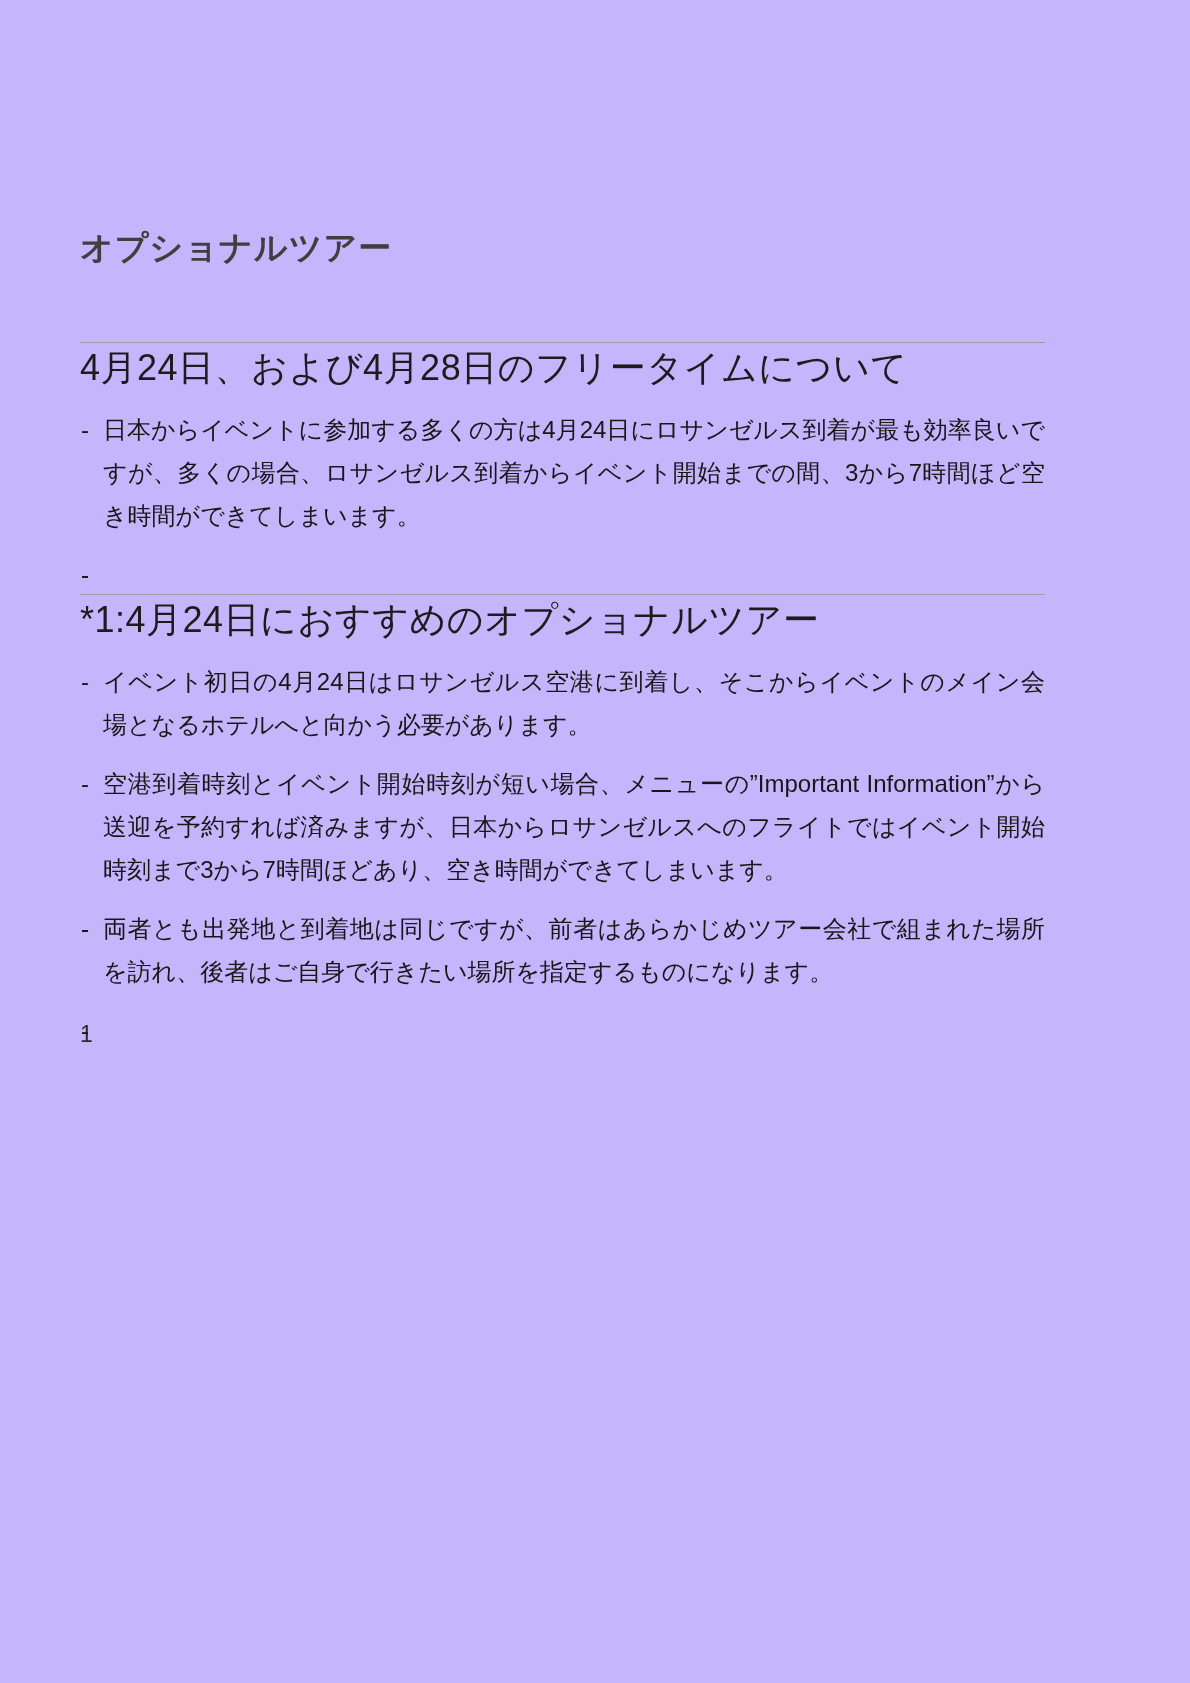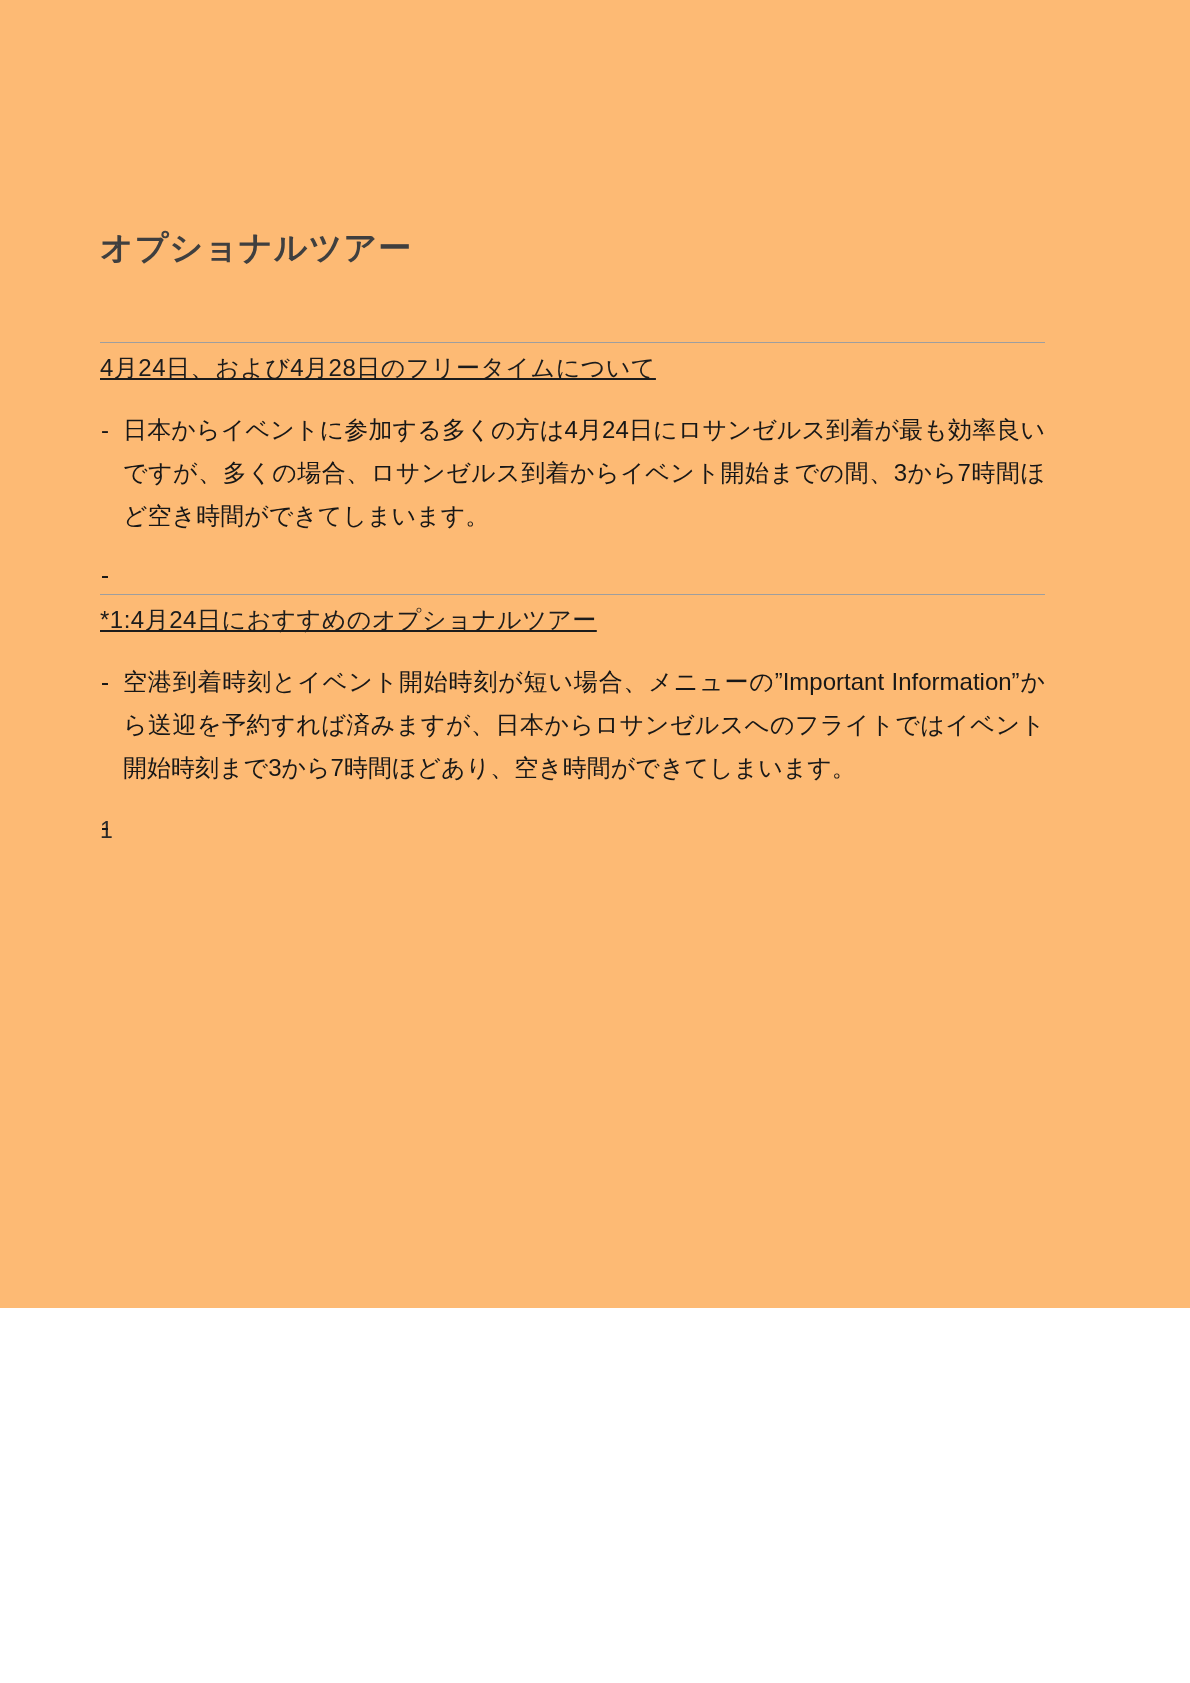--- a/index.html
+++ b/index.html
@@ -3,50 +3,49 @@
 <meta charset="utf-8">
 <style>
   html, body {
     margin: 0;
     padding: 0;
     background: #ffffff;
   }
   .page {
     position: relative;
     width: 1190px;
-    height: 1308px;
+    height: 1683px;
     box-sizing: border-box;
-    background: #fdba74;
-    padding: 228px 145px 40px 100px;
+    background: #c4b5fd;
+    padding: 228px 145px 40px 80px;
     font-family: "Liberation Sans", "DejaVu Sans", sans-serif;
     color: #171717;
     overflow: hidden;
   }
   .doc-title {
     margin: 0;
     font-size: 33px;
     font-weight: bold;
     line-height: 40px;
     letter-spacing: 1px;
     color: #3f3f3f;
   }
   .doc-section {
     border-top: 1px solid #9e9e9e;
   }
   .section-1 { margin-top: 74px; }
   .section-2 { margin-top: 57px; }
   .section-heading {
     margin: 0;
     padding-top: 5px;
-    font-size: 24px;
+    font-size: 36px;
     font-weight: 400;
     line-height: 40px;
     color: #1c1c1c;
     letter-spacing: 0.5px;
-    text-decoration: underline;
   }
   ul.bullet-list {
     list-style: none;
     margin: 20px 0 0 0;
     padding: 0;
   }
   ul.bullet-list li {
     position: relative;
     padding-left: 23px;
     margin-bottom: 16px;
@@ -90,30 +89,32 @@
         <span class="bullet-dash">-</span>
       </li>
     </ul>
   </section>
 
   <section class="doc-section section-2">
     <h2 class="section-heading">*1:4月24日におすすめのオプショナルツアー</h2>
     <ul class="bullet-list">
       <li>
         <span class="bullet-dash">-</span>
+        <span>イベント初日の4月24日はロサンゼルス空港に到着し、そこからイベントのメイン会場となるホテルへと向かう必要があります。</span>
       </li>
       <li>
         <span class="bullet-dash">-</span>
         <span>空港到着時刻とイベント開始時刻が短い場合、メニューの”Important Information”から送迎を予約すれば済みますが、日本からロサンゼルスへのフライトではイベント開始時刻まで3から7時間ほどあり、空き時間ができてしまいます。</span>
       </li>
       <li>
         <span class="bullet-dash">-</span>
       </li>
       <li>
         <span class="bullet-dash">-</span>
+        <span>両者とも出発地と到着地は同じですが、前者はあらかじめツアー会社で組まれた場所を訪れ、後者はご自身で行きたい場所を指定するものになります。</span>
       </li>
       <li>
         <span class="bullet-dash">-</span>
       </li>
     </ul>
   </section>
 
   <div class="page-number">1</div>
 
 </div>

